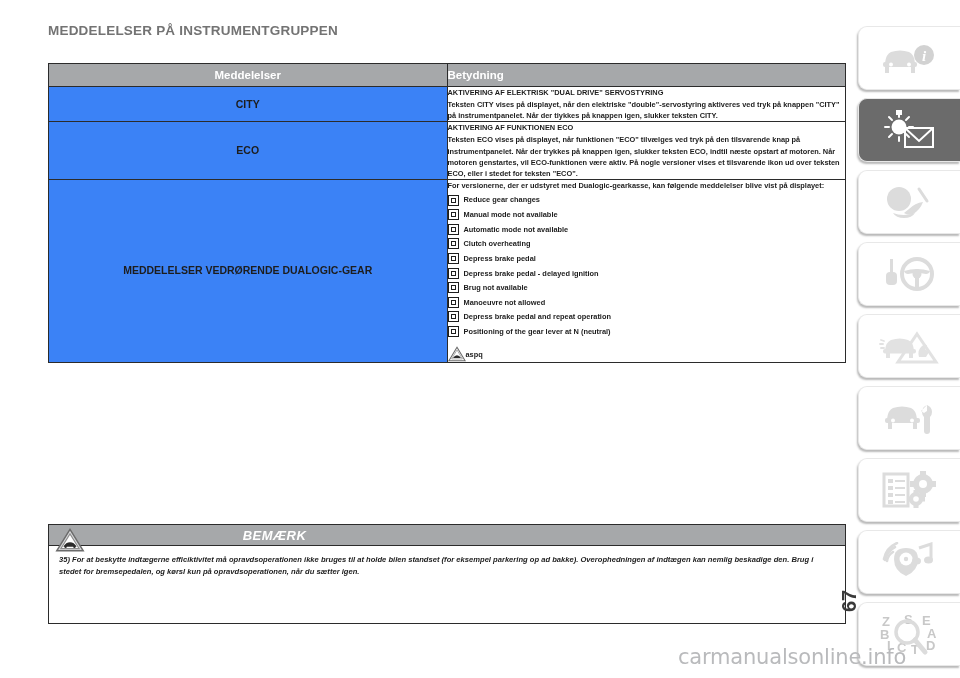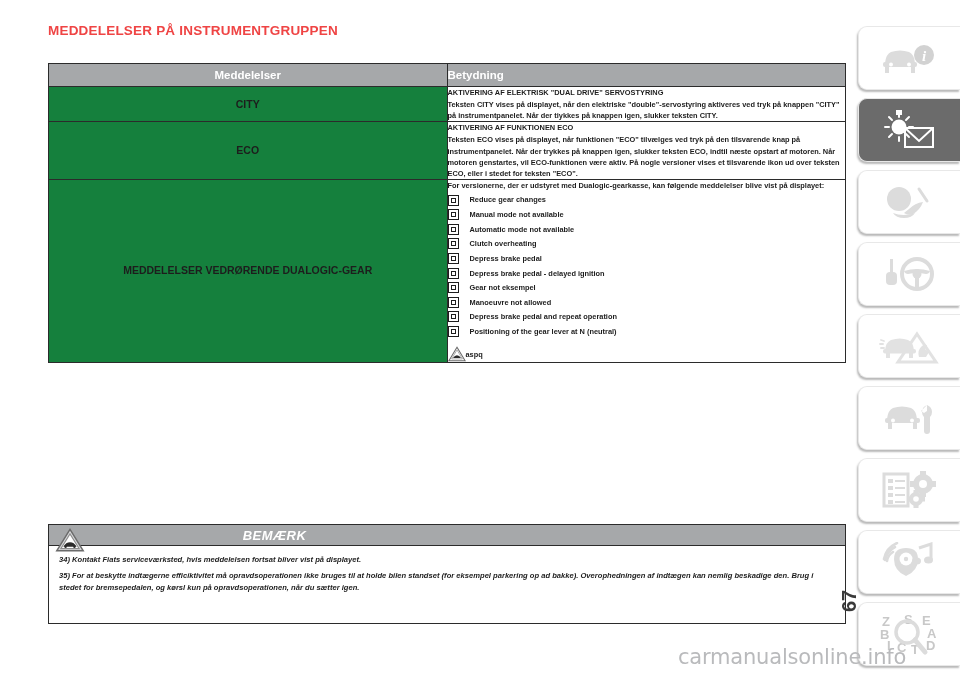--- a/index.html
+++ b/index.html
@@ -17,21 +17,21 @@
   }
 
   
   .page-title {
     position: absolute;
     left: 48px;
     top: 23px;
     font-size: 13.5px;
     font-weight: bold;
     letter-spacing: 0.2px;
-    color: #ef4444;
+    color: #737373;
     white-space: nowrap;
   }
 
   
   .table-wrap {
     position: absolute;
     left: 48px;
     top: 63px;
     width: 798px;
   }
@@ -56,21 +56,21 @@
   }
   .th-left {
     text-align: center;
   }
   .th-right {
     text-align: left;
     padding-left: 8px;
   }
   .col-msg {
     width: 196px;
-    background: #15803d;
+    background: #3b82f6;
     text-align: center;
     font-size: 10.5px;
     font-weight: bold;
     color: #1d1d1d;
     line-height: 1.45;
     padding: 6px 8px;
   }
   .col-mean {
     background: #ffffff;
     padding: 7px 9px 8px 9px;
@@ -93,21 +93,21 @@
 
   
   .msg-list {
     list-style: none;
     margin: 0;
     padding: 0;
   }
   .msg-list li {
     display: flex;
     align-items: center;
-    gap: 11px;
+    gap: 5px;
     margin: 3.5px 0;
   }
   .sq-icon {
     flex: 0 0 auto;
     width: 11px;
     height: 11px;
     border: 1.4px solid #1d1d1d;
     background: #ffffff;
     position: relative;
     box-sizing: border-box;
@@ -291,21 +291,21 @@
             <li>
               <span class="sq-icon"></span>
               <span class="txt">Depress brake pedal</span>
             </li>
             <li>
               <span class="sq-icon"></span>
               <span class="txt">Depress brake pedal - delayed ignition</span>
             </li>
             <li>
               <span class="sq-icon"></span>
-              <span class="txt">Gear not eksempel</span>
+              <span class="txt">Brug not available</span>
             </li>
             <li>
               <span class="sq-icon"></span>
               <span class="txt">Manoeuvre not allowed</span>
             </li>
             <li>
               <span class="sq-icon"></span>
               <span class="txt">Depress brake pedal and repeat operation</span>
             </li>
             <li>
@@ -332,21 +332,20 @@
     <svg class="note-icon" viewBox="0 0 40 34">
       <path d="M20 2 L38 31 L2 31 Z" fill="#d8d9db" stroke="#6b6b6b" stroke-width="2"></path>
       <path d="M20 8 L32.5 28 L7.5 28 Z" fill="#ffffff" stroke="#8e8e8e" stroke-width="1.5"></path>
       <path d="M11 25.5 q3.5 -6 9 -6 q5.5 0 9 6 z" fill="#2b2b2b"></path>
       <circle cx="14" cy="25.5" r="1.7" fill="#2b2b2b"></circle>
       <circle cx="26" cy="25.5" r="1.7" fill="#2b2b2b"></circle>
     </svg>
     <span class="note-label">BEMÆRK</span>
   </div>
   <div class="note-body">
-    <p>34) Kontakt Fiats serviceværksted, hvis meddelelsen fortsat bliver vist på displayet.</p>
     <p>35) For at beskytte indtægerne efficiktivitet må opravdsoperationen ikke bruges til at holde bilen standset (for eksempel parkering op ad bakke). Overophedningen af indtægen kan nemlig beskadige den. Brug i stedet for bremsepedalen, og kørsl kun på opravdsoperationen, når du sætter igen.</p>
   </div>
 </div>
 
 <div class="sidebar">
 
   <div class="tab">
     <svg width="62" height="38" viewBox="0 0 62 38">
       <path d="M6 24 q1 -9 6 -11 q9 -3 18 0 q5 2 6 11 z" fill="#dcdcdc"></path>
       <rect x="4" y="23" width="34" height="5" rx="2" fill="#dcdcdc"></rect>

